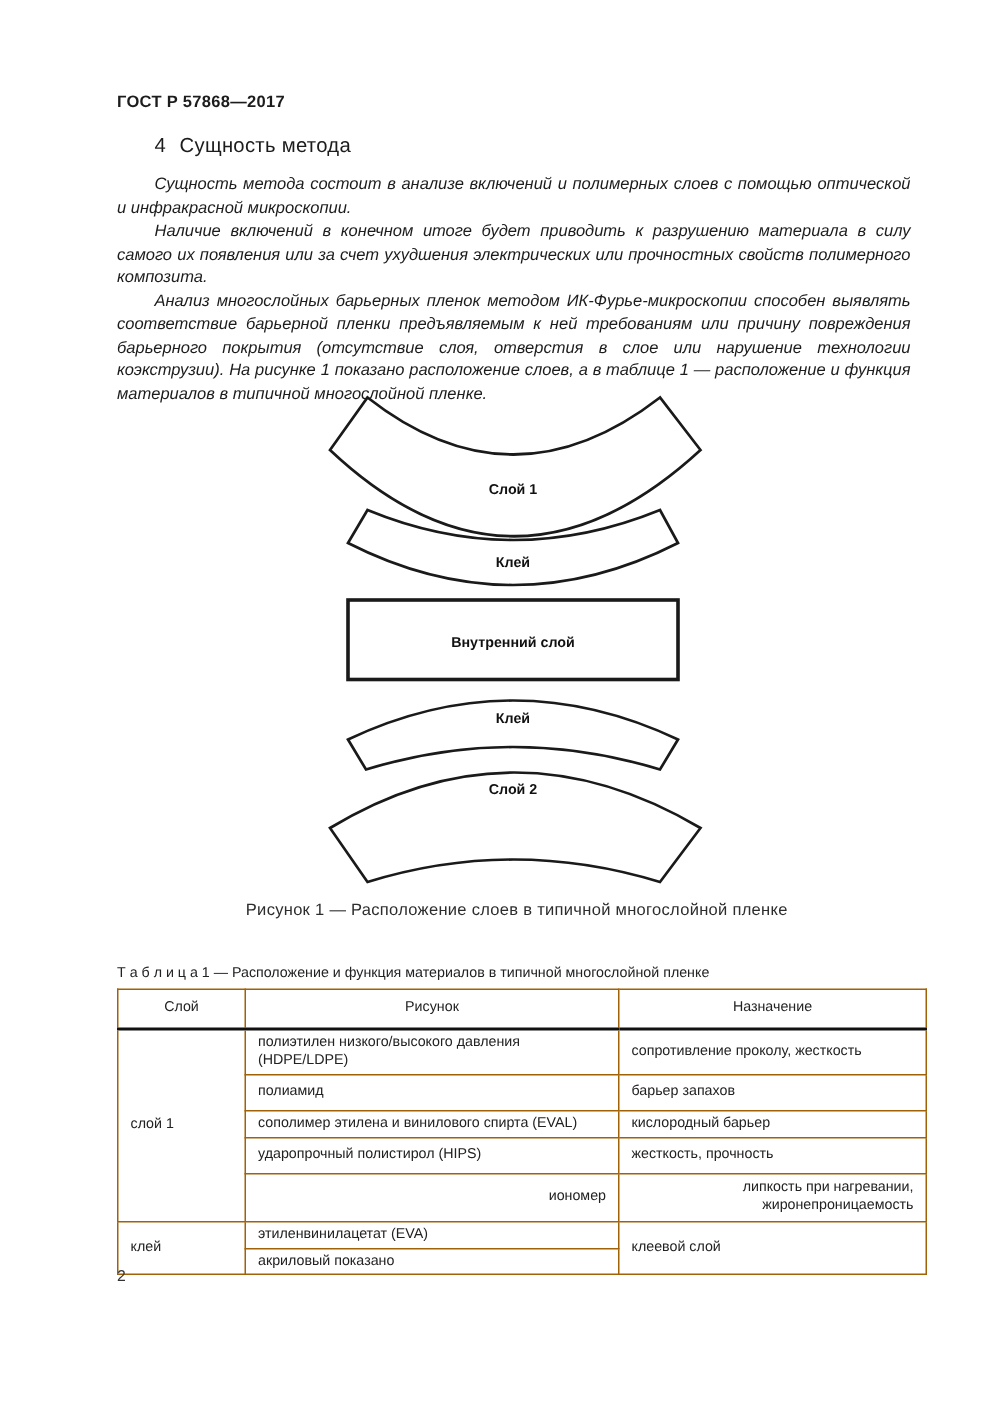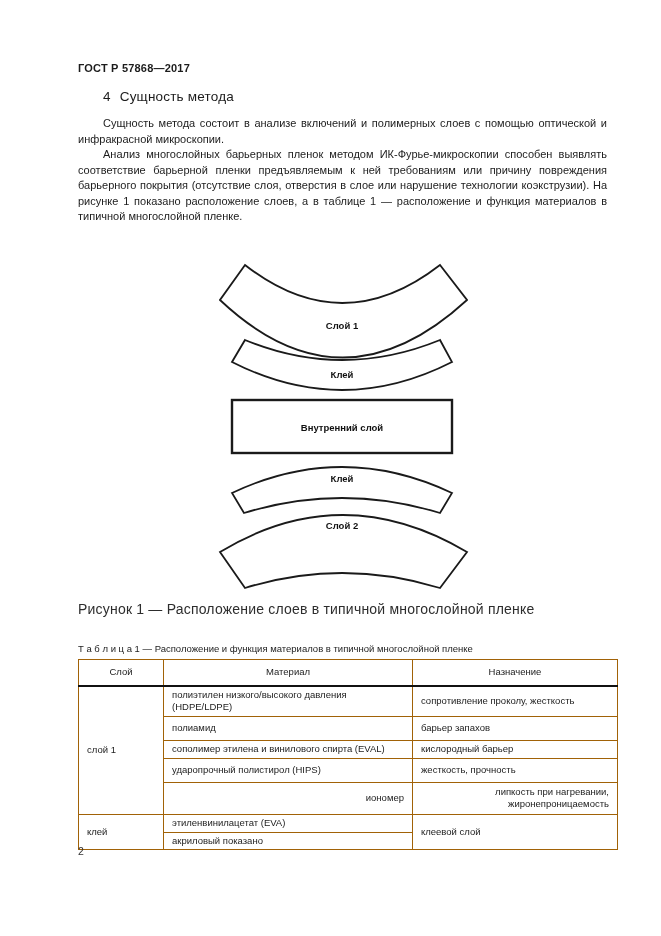--- a/index.html
+++ b/index.html
@@ -18,35 +18,35 @@
     font-size:11px; font-weight:bold; letter-spacing:0.2px;
   }
   .section-heading {
     left:103px; top:89px;
     font-size:13.5px; font-weight:normal; letter-spacing:0.2px;
   }
   .section-heading .num { margin-right:9px; }
 
   .bodytext {
     left:78px; top:116px; width:529px;
-    font-size:11px; line-height:15.5px; text-align:justify;
+    font-size:11px; line-height:15.5px; text-align:justify;font-style:italic;
   }
   .bodytext p { text-indent:25px; }
 
   .figure-svg { left:170px; top:255px; }
   .band { fill:#ffffff; stroke:#1a1a1a; stroke-width:1.8px; }
   .inner-rect { fill:#ffffff; stroke:#1a1a1a; stroke-width:2.4px; }
   .band-label {
     font-family:"Liberation Sans", sans-serif;
     font-size:9.5px; font-weight:bold; fill:#111;
     text-anchor:middle;
   }
   .fig-caption {
     left:78px; top:601px; width:533px;
-    font-size:14px; color:#2d2d2d; letter-spacing:0.2px;
+    text-align:center; font-size:11px; color:#2d2d2d; letter-spacing:0.2px;
   }
 
   .table-caption {
     left:78px; top:643px; width:539px;
     font-size:9.5px; color:#222;
   }
 
   table.materials {
     position:absolute; left:78px; top:659px; width:539px;
     border-collapse:collapse; table-layout:fixed;
@@ -81,20 +81,21 @@
 <body>
 
 <div class="abs doc-code">ГОСТ Р 57868—2017</div>
 
 <div class="abs section-heading">
   <span class="num">4</span><span>Сущность метода</span>
 </div>
 
 <div class="abs bodytext">
   <p>Сущность метода состоит в анализе включений и полимерных слоев с помощью оптической и инфракрасной микроскопии.</p>
+  <p>Наличие включений в конечном итоге будет приводить к разрушению материала в силу самого их появления или за счет ухудшения электрических или прочностных свойств полимерного композита.</p>
   <p>Анализ многослойных барьерных пленок методом ИК-Фурье-микроскопии способен выявлять соответствие барьерной пленки предъявляемым к ней требованиям или причину повреждения барьерного покрытия (отсутствие слоя, отверстия в слое или нарушение технологии коэкструзии). На рисунке 1 показано расположение слоев, а в таблице 1 — расположение и функция материалов в типичной многослойной пленке.</p>
 </div>
 
 <svg class="abs figure-svg" width="345" height="345" viewBox="0 0 345 345" xmlns="http://www.w3.org/2000/svg">
 
   <path class="band" d="M 75,10 Q 172,86 270,10 L 297,45 Q 172,160 50,45 Z"></path>
 
   <path class="band" d="M 75,85 Q 172,125 270,85 L 282,107 Q 172,163 62,107 Z"></path>
 
   <rect class="inner-rect" x="62" y="145" width="220" height="53"></rect>
@@ -116,21 +117,21 @@
 
 <table class="materials">
   <colgroup>
     <col class="c-layer">
       <col class="c-material">
       <col class="c-purpose">
   </colgroup>
   <thead>
     <tr>
       <th>Слой</th>
-      <th>Материал</th>
+      <th>Рисунок</th>
       <th>Назначение</th>
     </tr>
   </thead>
   <tbody>
     <tr class="h30">
       <td rowspan="5">слой 1</td>
       <td>полиэтилен низкого/высокого давления (HDPE/LDPE)</td>
       <td>сопротивление проколу, жесткость</td>
     </tr>
     <tr class="h17">

